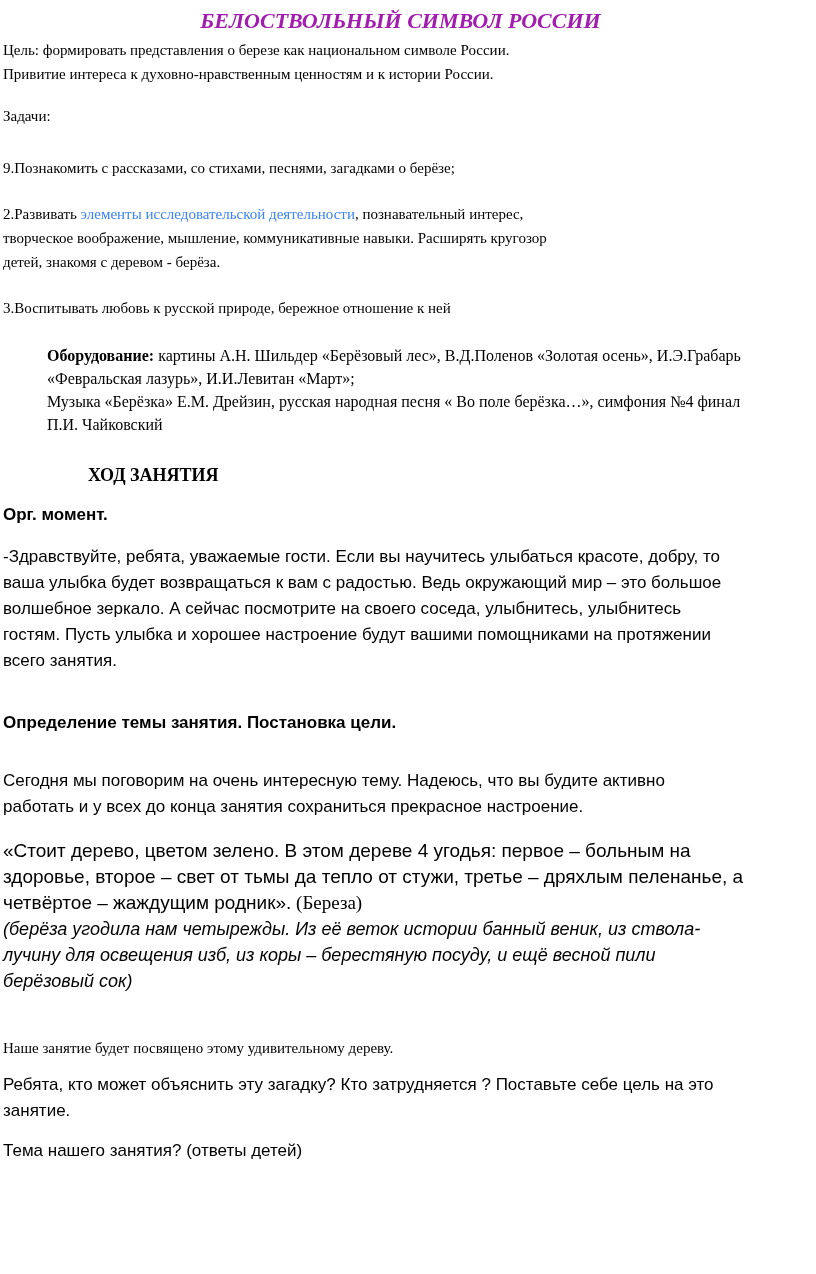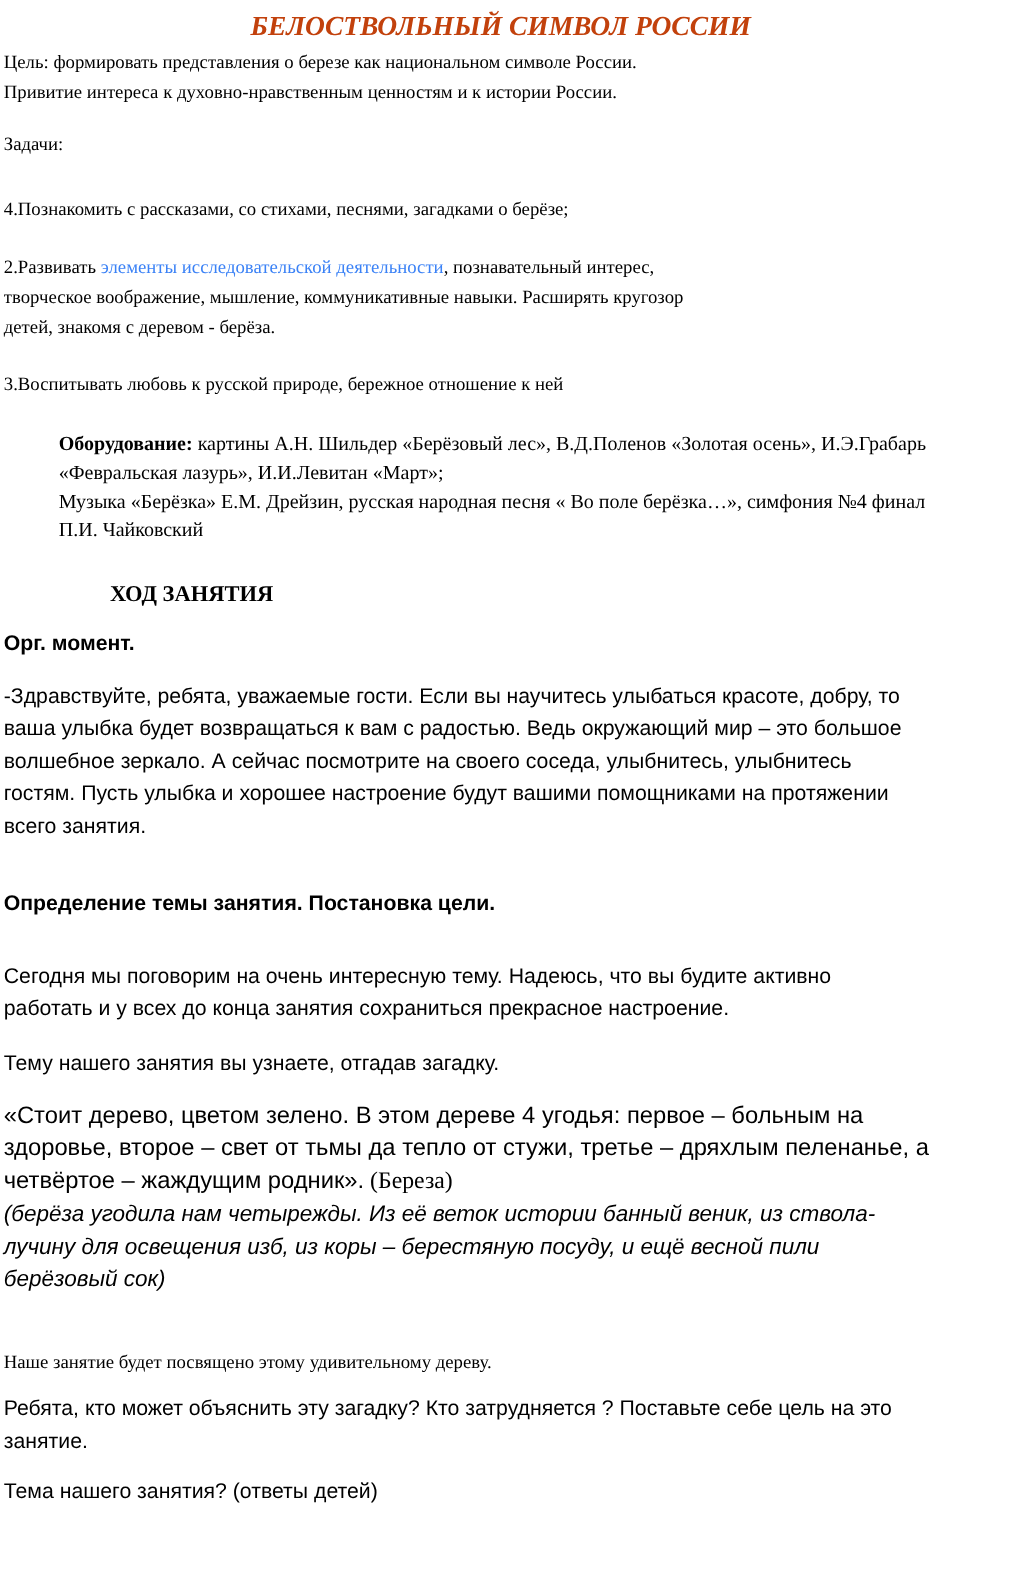--- a/index.html
+++ b/index.html
@@ -12,21 +12,21 @@
     padding: 6px 18px 40px 3px;
     color: #000000;
     overflow: hidden;
   }
   .pre { white-space: pre-line; }
   .title {
     font-family: "Liberation Serif", serif;
     font-size: 22px;
     font-weight: bold;
     font-style: italic;
-    color: #c2410c;
+    color: #a21caf;
     text-align: center;
     line-height: 30px;
     margin-bottom: 2px;
   }
   .serif { font-family: "Liberation Serif", serif; font-size: 15px; line-height: 24px; }
   .sans  { font-family: "Liberation Sans", sans-serif; font-size: 17px; line-height: 26px; }
   .bold  { font-weight: bold; }
   .gray  { color: #3b82f6; }
   .equipment { font-family: "Liberation Serif", serif; font-size: 16px; line-height: 23px; margin-left: 44px; }
   .flow-heading {
@@ -43,21 +43,21 @@
 
 <div class="page">
 
   <h1 class="title">БЕЛОСТВОЛЬНЫЙ СИМВОЛ РОССИИ</h1>
 
   <p class="serif pre" style="margin-bottom:18px">Цель: формировать представления о березе как национальном символе России.
 Привитие интереса к духовно-нравственным ценностям и к истории России.</p>
 
   <p class="serif" style="margin-bottom:28px">Задачи:</p>
 
-  <p class="serif" style="margin-bottom:22px">4.Познакомить с рассказами, со стихами, песнями, загадками о берёзе;</p>
+  <p class="serif" style="margin-bottom:22px">9.Познакомить с рассказами, со стихами, песнями, загадками о берёзе;</p>
 
   <p class="serif pre" style="margin-bottom:22px"><span>2.Развивать </span><span class="gray">элементы исследовательской деятельности</span><span>, познавательный интерес,
 творческое воображение, мышление, коммуникативные навыки. Расширять кругозор
 детей, знакомя с деревом - берёза.</span></p>
 
   <p class="serif" style="margin-bottom:24px">3.Воспитывать любовь к русской природе, бережное отношение к ней</p>
 
   <p class="equipment pre" style="margin-bottom:26px"><span class="bold">Оборудование:</span><span> картины А.Н. Шильдер «Берёзовый лес», В.Д.Поленов «Золотая осень», И.Э.Грабарь
 «Февральская лазурь», И.И.Левитан «Март»;
 Музыка «Берёзка» Е.М. Дрейзин, русская народная песня « Во поле берёзка…», симфония №4 финал
@@ -71,21 +71,20 @@
 ваша улыбка будет возвращаться к вам с радостью.  Ведь окружающий мир – это большое
 волшебное зеркало. А сейчас посмотрите на своего соседа, улыбнитесь, улыбнитесь
 гостям. Пусть улыбка и хорошее настроение будут вашими помощниками на протяжении
 всего занятия.</p>
 
   <p class="sans bold" style="margin-bottom:32px">Определение темы занятия. Постановка цели.</p>
 
   <p class="sans pre" style="margin-bottom:18px">Сегодня мы поговорим на очень интересную тему. Надеюсь, что вы будите активно
 работать и у всех до конца занятия сохраниться прекрасное настроение.</p>
 
-  <p class="sans" style="margin-bottom:16px">Тему нашего занятия вы узнаете, отгадав загадку.</p>
 
   <p class="sans riddle pre" style=""><span>«Стоит дерево, цветом зелено. В этом дереве 4 угодья: первое – больным на
 здоровье, второе – свет от тьмы да тепло от стужи, третье – дряхлым пеленанье, а
 четвёртое – жаждущим родник».</span><span class="riddle-answer"> (Береза)</span></p>
 
   <p class="sans explain pre" style="margin-bottom:42px">(берёза угодила нам четырежды. Из её веток истории банный веник, из ствола-
 лучину для освещения изб, из коры – берестяную посуду, и ещё весной пили
 берёзовый сок)</p>
 
   <p class="serif" style="margin-bottom:12px">Наше занятие будет  посвящено этому удивительному дереву.</p>

